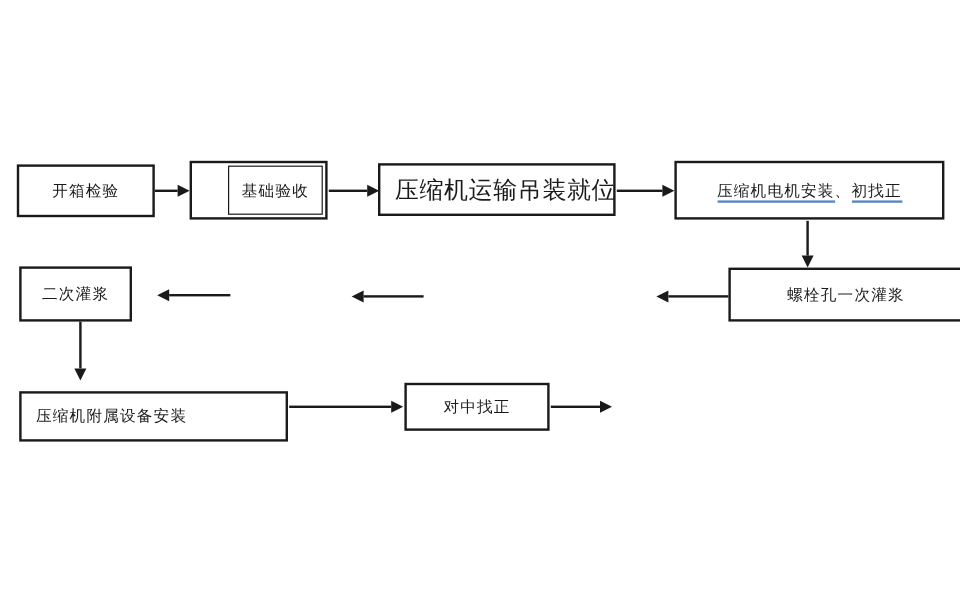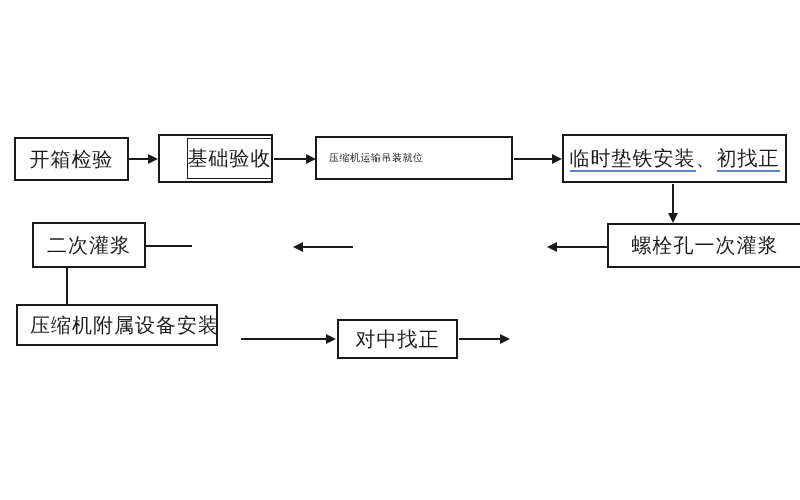--- a/index.html
+++ b/index.html
@@ -13,26 +13,26 @@
   .canvas{position:relative;width:800px;height:500px;background:var(--bg);}
 
   
   .box{
     position:absolute;
     border:2px solid var(--ink);
     background:var(--bg);
     display:flex;
     align-items:center;
     justify-content:center;
-    font-size:20px;
+    font-size:13px;
     letter-spacing:1px;
     white-space:nowrap;
   }
   .box.align-left{justify-content:flex-start;padding-left:12px;}
-  .box.small-text{font-size:10px;letter-spacing:0.5px;text-align:center;}
+  .box.small-text{font-size:20px;letter-spacing:0.5px;text-align:center;}
   .box.double{padding:2px;}
   .box.double .inner{
     flex:1;align-self:stretch;
     border:1px solid var(--ink);
     display:flex;align-items:center;justify-content:center;margin-left:28px;
   }
   .u{
     border-bottom:2px solid var(--underline);
     padding-bottom:1px;
   }
@@ -77,44 +77,44 @@
 
   <div class="arr h to-right" style="left:274px;top:158px;width:32px"></div>
 
   <div class="box align-left small-text" style="left:315px;top:136px;width:198px;height:44px">
     <span>压缩机运输吊装就位</span>
   </div>
 
   <div class="arr h to-right" style="left:514px;top:158px;width:38px"></div>
 
   <div class="box" style="left:562px;top:134px;width:225px;height:49px">
-    <span><span class="u">临时垫铁安装</span><span>、</span><span class="u">初找正</span></span>
+    <span><span class="u">压缩机电机安装</span><span>、</span><span class="u">初找正</span></span>
   </div>
 
   <div class="arr v to-down" style="left:672px;top:184px;height:29px"></div>
 
   <div class="box" style="left:607px;top:223px;width:196px;height:45px">
     <span>螺栓孔一次灌浆</span>
   </div>
 
   <div class="arr h to-left" style="left:557px;top:246px;width:50px"></div>
 
 
   <div class="arr h to-left" style="left:303px;top:246px;width:50px"></div>
 
 
   <div class="arr h to-left" style="left:141px;top:245px;width:51px"></div>
 
-  <div class="box" style="left:32px;top:222px;width:114px;height:46px">
+  <div class="box" style="left:16px;top:222px;width:94px;height:46px">
     <span>二次灌浆</span>
   </div>
 
   <div class="arr v to-down" style="left:66px;top:268px;height:39px"></div>
 
-  <div class="box align-left" style="left:16px;top:304px;width:202px;height:42px">
+  <div class="box align-left" style="left:16px;top:326px;width:224px;height:42px">
     <span>压缩机附属设备安装</span>
   </div>
 
   <div class="arr h to-right" style="left:241px;top:338px;width:85px"></div>
 
   <div class="box" style="left:337px;top:319px;width:121px;height:40px">
     <span>对中找正</span>
   </div>
 
   <div class="arr h to-right" style="left:459px;top:338px;width:41px"></div>

